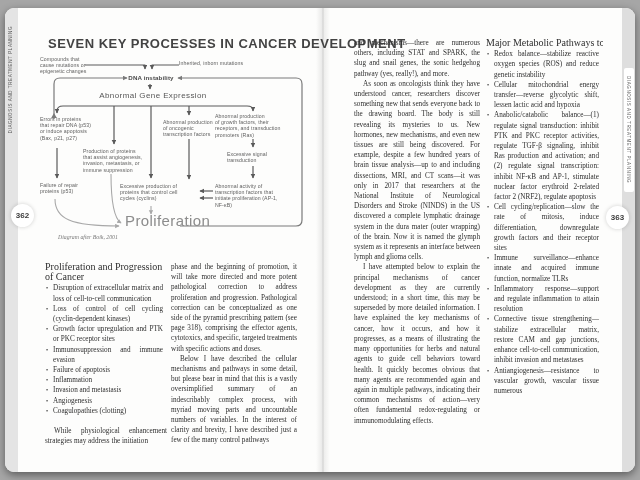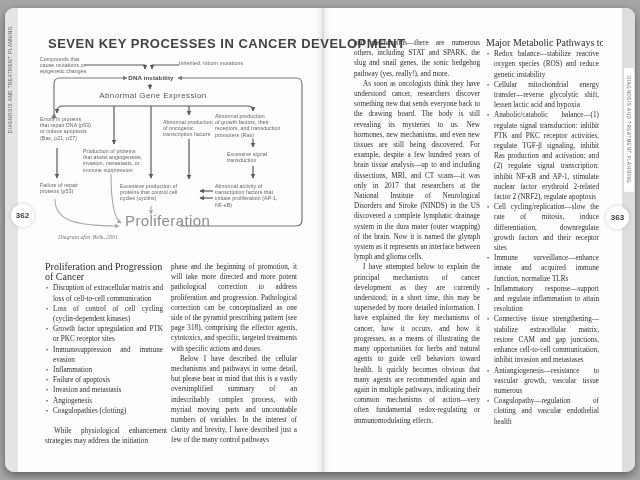--- a/index.html
+++ b/index.html
@@ -139,22 +139,22 @@
     <div class="dnode dprolif" style="left:120px;top:210px;width:70px">Proliferation</div>
     <div class="dcaption">Diagram after Boik, 2001</div>
 
     <div class="col lp-col1">
       <h3 class="serifhead" style="white-space:normal">Proliferation and Progression of Cancer</h3>
       <ul>
         <li>Disruption of extracellular matrix and loss of cell-to-cell communication</li>
         <li>Loss of control of cell cycling (cyclin-dependent kinases)</li>
         <li>Growth factor upregulation and PTK or PKC receptor sites</li>
         <li>Immunosuppression and immune evasion</li>
+        <li>Failure of apoptosis</li>
         <li>Inflammation</li>
-        <li>Failure of apoptosis</li>
         <li>Invasion and metastasis</li>
         <li>Angiogenesis</li>
         <li>Coagulopathies (clotting)</li>
       </ul>
       <p class="indent" style="margin-top:10px">While physiological enhancement strategies may address the initiation</p>
     </div>
 
     <div class="col lp-col2">
       <p>phase and the beginning of promotion, it will take more directed and more potent pathological correction to address proliferation and progression. Pathological correction can be conceptualized as one side of the pyramid prescribing pattern (see page 318), comprising the effector agents, cytotoxics, and specific, targeted treatments with specific actions and doses.</p>
       <p class="indent">Below I have described the cellular mechanisms and pathways in some detail, but please bear in mind that this is a vastly oversimplified summary of an indescribably complex process, with myriad moving parts and uncountable numbers of variables. In the interest of clarity and brevity, I have described just a few of the many control pathways</p>
@@ -174,20 +174,19 @@
       <h3 class="serifhead">Major Metabolic Pathways to Target</h3>
       <ul>
         <li>Redox balance—stabilize reactive oxygen species (ROS) and reduce genetic instability</li>
         <li>Cellular mitochondrial energy transfer—reverse glycolytic shift, lessen lactic acid and hypoxia</li>
         <li>Anabolic/catabolic balance—(1) regulate signal transduction: inhibit PTK and PKC receptor activities, regulate TGF-β signaling, inhibit Ras production and activation; and (2) regulate signal transcription: inhibit NF-κB and AP-1, stimulate nuclear factor erythroid 2-related factor 2 (NRF2), regulate apoptosis</li>
         <li>Cell cycling/replication—slow the rate of mitosis, induce differentiation, downregulate growth factors and their receptor sites</li>
         <li>Immune surveillance—enhance innate and acquired immune function, normalize TLRs</li>
         <li>Inflammatory response—support and regulate inflammation to attain resolution</li>
         <li>Connective tissue strengthening—stabilize extracellular matrix, restore CAM and gap junctions, enhance cell-to-cell communication, inhibit invasion and metastases</li>
         <li>Antiangiogenesis—resistance to vascular growth, vascular tissue numerous</li>
-        <li>Coagulopathy—regulation of clotting and vascular endothelial health</li>
       </ul>
     </div>
 
     <div class="pnum pnum-right">363</div>
   </section>
 
 </div>
 
 </body></html>

